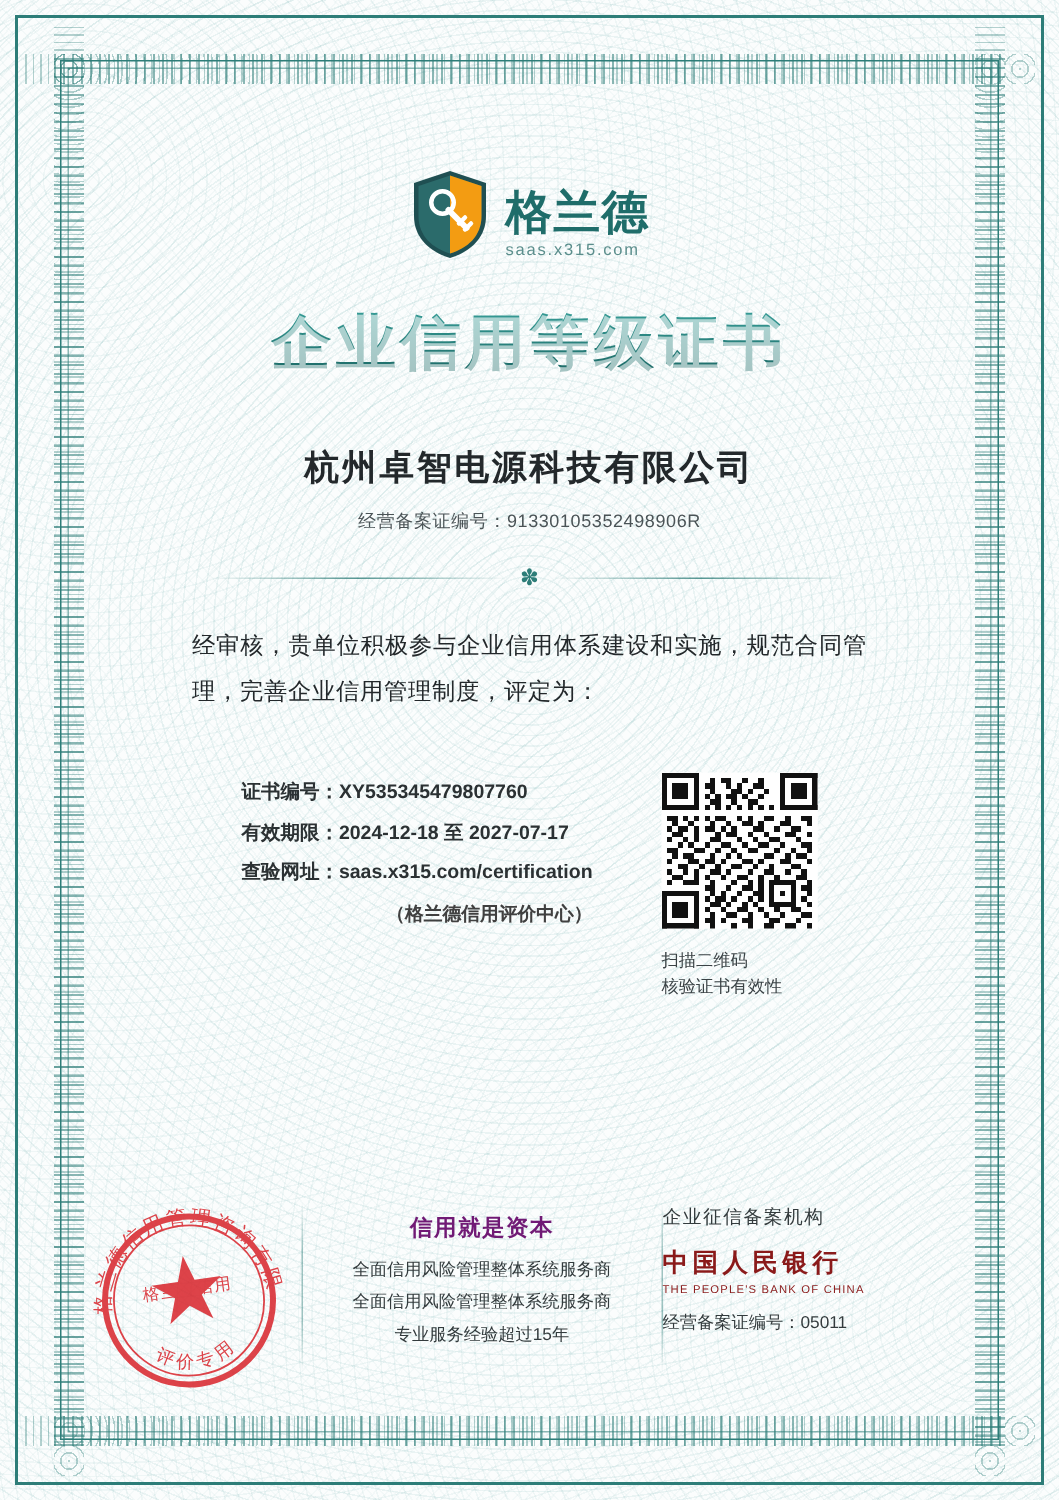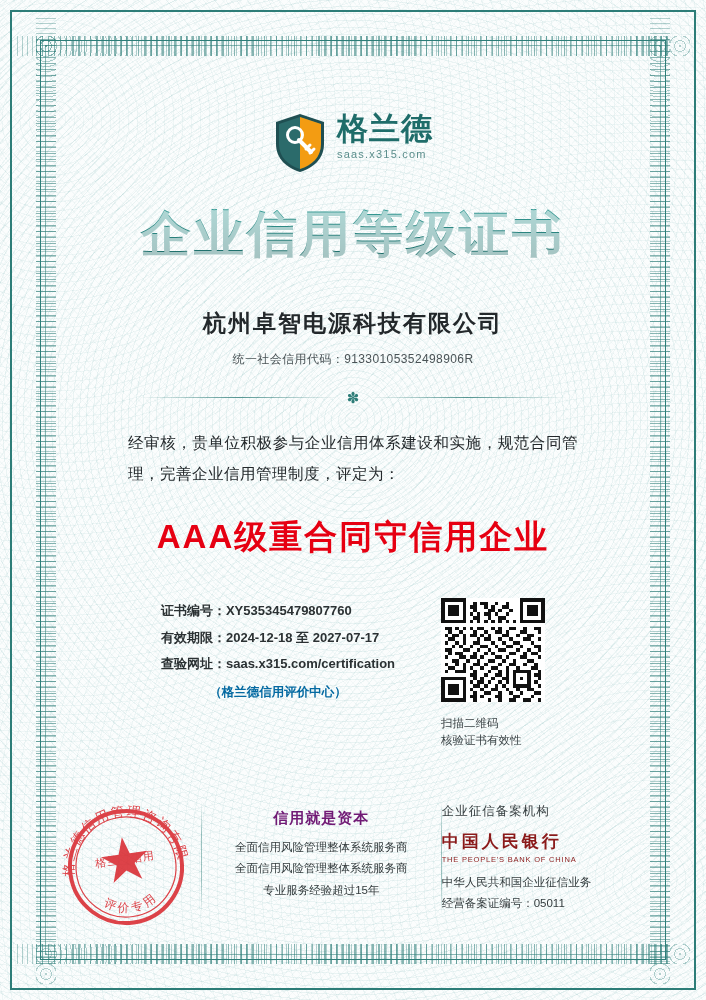--- a/index.html
+++ b/index.html
@@ -90,21 +90,21 @@
   .content {
     position: absolute;
     left: 55px; top: 55px; right: 55px; bottom: 55px;
     text-align: center;
   }
 
   
   .logo-block {
     margin-top: 58px;
     display: flex;
-    align-items: flex-start;
+    align-items: flex-end;
     justify-content: center;
     gap: 10px;
   }
   .logo-shield { width: 54px; height: 60px; display:block; }
   .logo-text { text-align: left; line-height: 1; }
   .logo-name {
     font-size: 31px;
     font-weight: bold;
     color: #1f6d6a;
     letter-spacing: 1px;
@@ -112,21 +112,21 @@
   .logo-domain {
     font-size: 11px;
     color: #5b8e8c;
     letter-spacing: 1.2px;
     margin-top: 5px;
   }
 
   
   .main-title {
     margin-top: 28px;
-    font-size: 50px;
+    font-size: 40px;
     font-weight: bold;
     letter-spacing: 3px;
     color: #1f7b76;
     background: linear-gradient(180deg, #3aa39d 0%, #19615e 100%);
     -webkit-background-clip: text;
     background-clip: text;
     -webkit-text-fill-color: transparent;
     text-shadow: 0 1px 0 rgba(255,255,255,0.6);
   }
 
@@ -191,22 +191,22 @@
   .details {
     text-align: left;
     font-size: 13px;
     color: #2b3133;
     line-height: 2.05;
     font-weight: bold;
   }
   .details .lbl { color: #2b3133; }
   .details .val { color: #2b3133; }
   .details .note {
-    text-align: center;
-    color: #0369a1;
+    text-align: right;
+    color: #404040;
     font-size: 12.5px;
     margin-top: 2px;
   }
 
   .qr-block { text-align: left; }
   .qr {
     width: 104px;
     height: 104px;
     background: #ffffff;
     image-rendering: pixelated;
@@ -336,32 +336,31 @@
       <div class="logo-text">
         <div class="logo-name">格兰德</div>
         <div class="logo-domain">saas.x315.com</div>
       </div>
     </div>
 
     <div class="main-title">企业信用等级证书</div>
 
     <div class="company-name">杭州卓智电源科技有限公司</div>
     <div class="credit-code">
-      <span>统一社会信用代码：</span><span>91330105352498906R</span>
+      <span>经营备案证编号：</span><span>91330105352498906R</span>
     </div>
 
     <div class="divider">
       <span class="line"></span>
       <span class="orn">✽</span>
       <span class="line"></span>
     </div>
 
     <div class="body-text">经审核，贵单位积极参与企业信用体系建设和实施，规范合同管理，完善企业信用管理制度，评定为：</div>
 
-    <div class="award-level">AAA级重合同守信用企业</div>
 
     <div class="details-row">
       <div class="details">
         <div>
           <span class="lbl">证书编号：</span><span class="val">XY535345479807760</span>
         </div>
         <div>
           <span class="lbl">有效期限：</span><span class="val">2024-12-18 至 2027-07-17</span>
         </div>
         <div>
@@ -627,21 +626,20 @@
 
       <div class="vdiv"></div>
 
       <div class="footer-right">
         <div class="fr-title">企业征信备案机构</div>
         <div class="pbc">
           <div class="pbc-cn">中国人民银行</div>
           <div class="pbc-en">THE PEOPLE'S BANK OF CHINA</div>
         </div>
         <div class="fr-sub">
-          <div>中华人民共和国企业征信业务</div>
           <div>经营备案证编号：05011</div>
         </div>
       </div>
 
     </div>
 
   </div>
 </div>
 
 </body></html>

